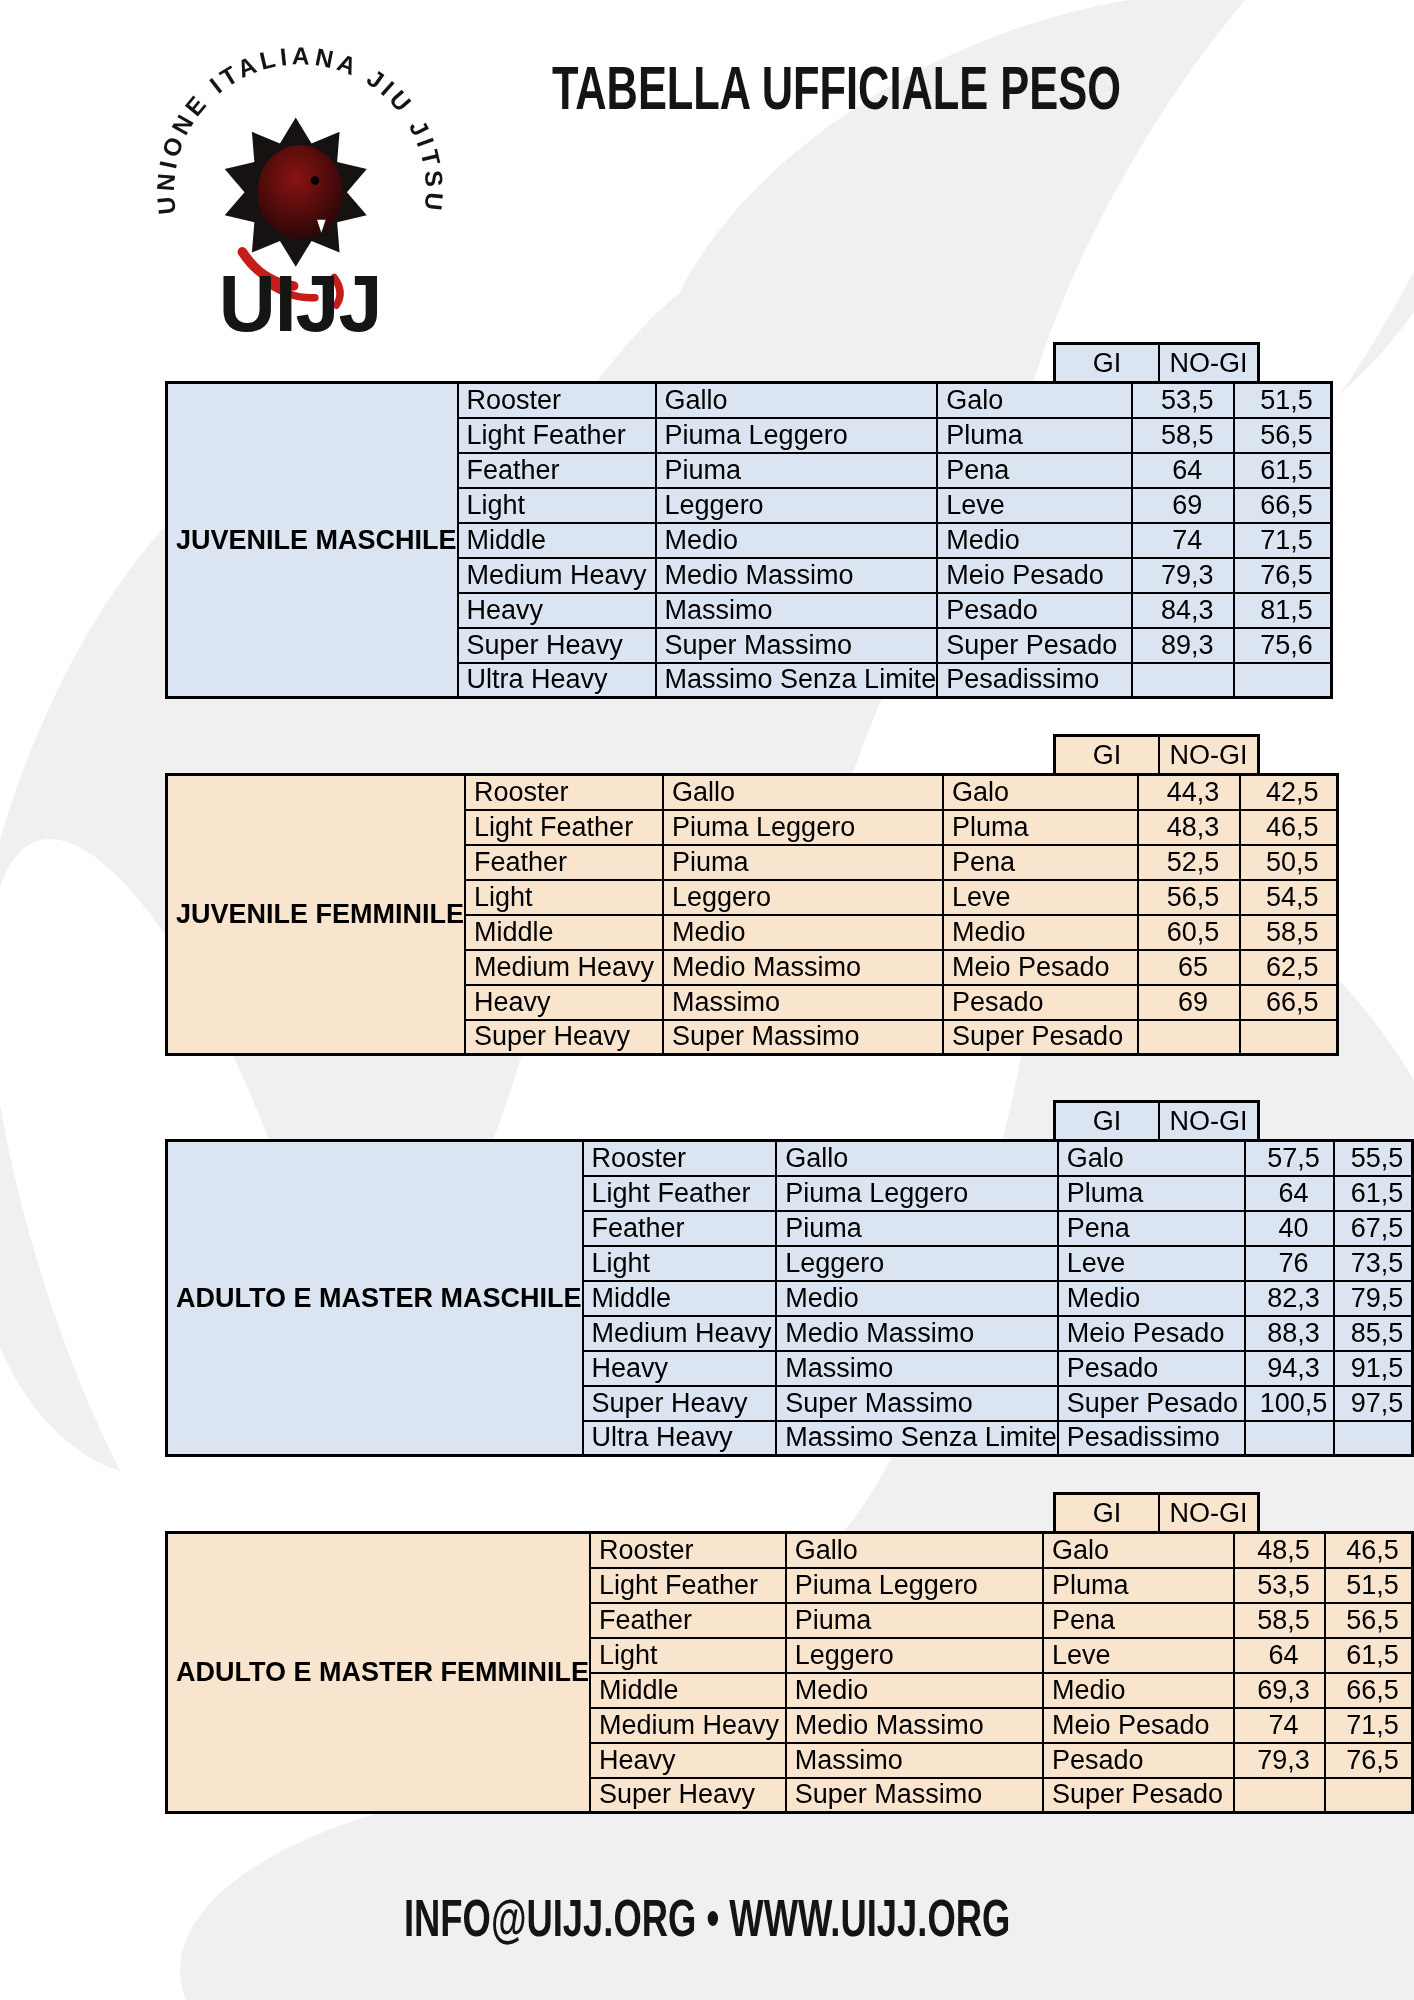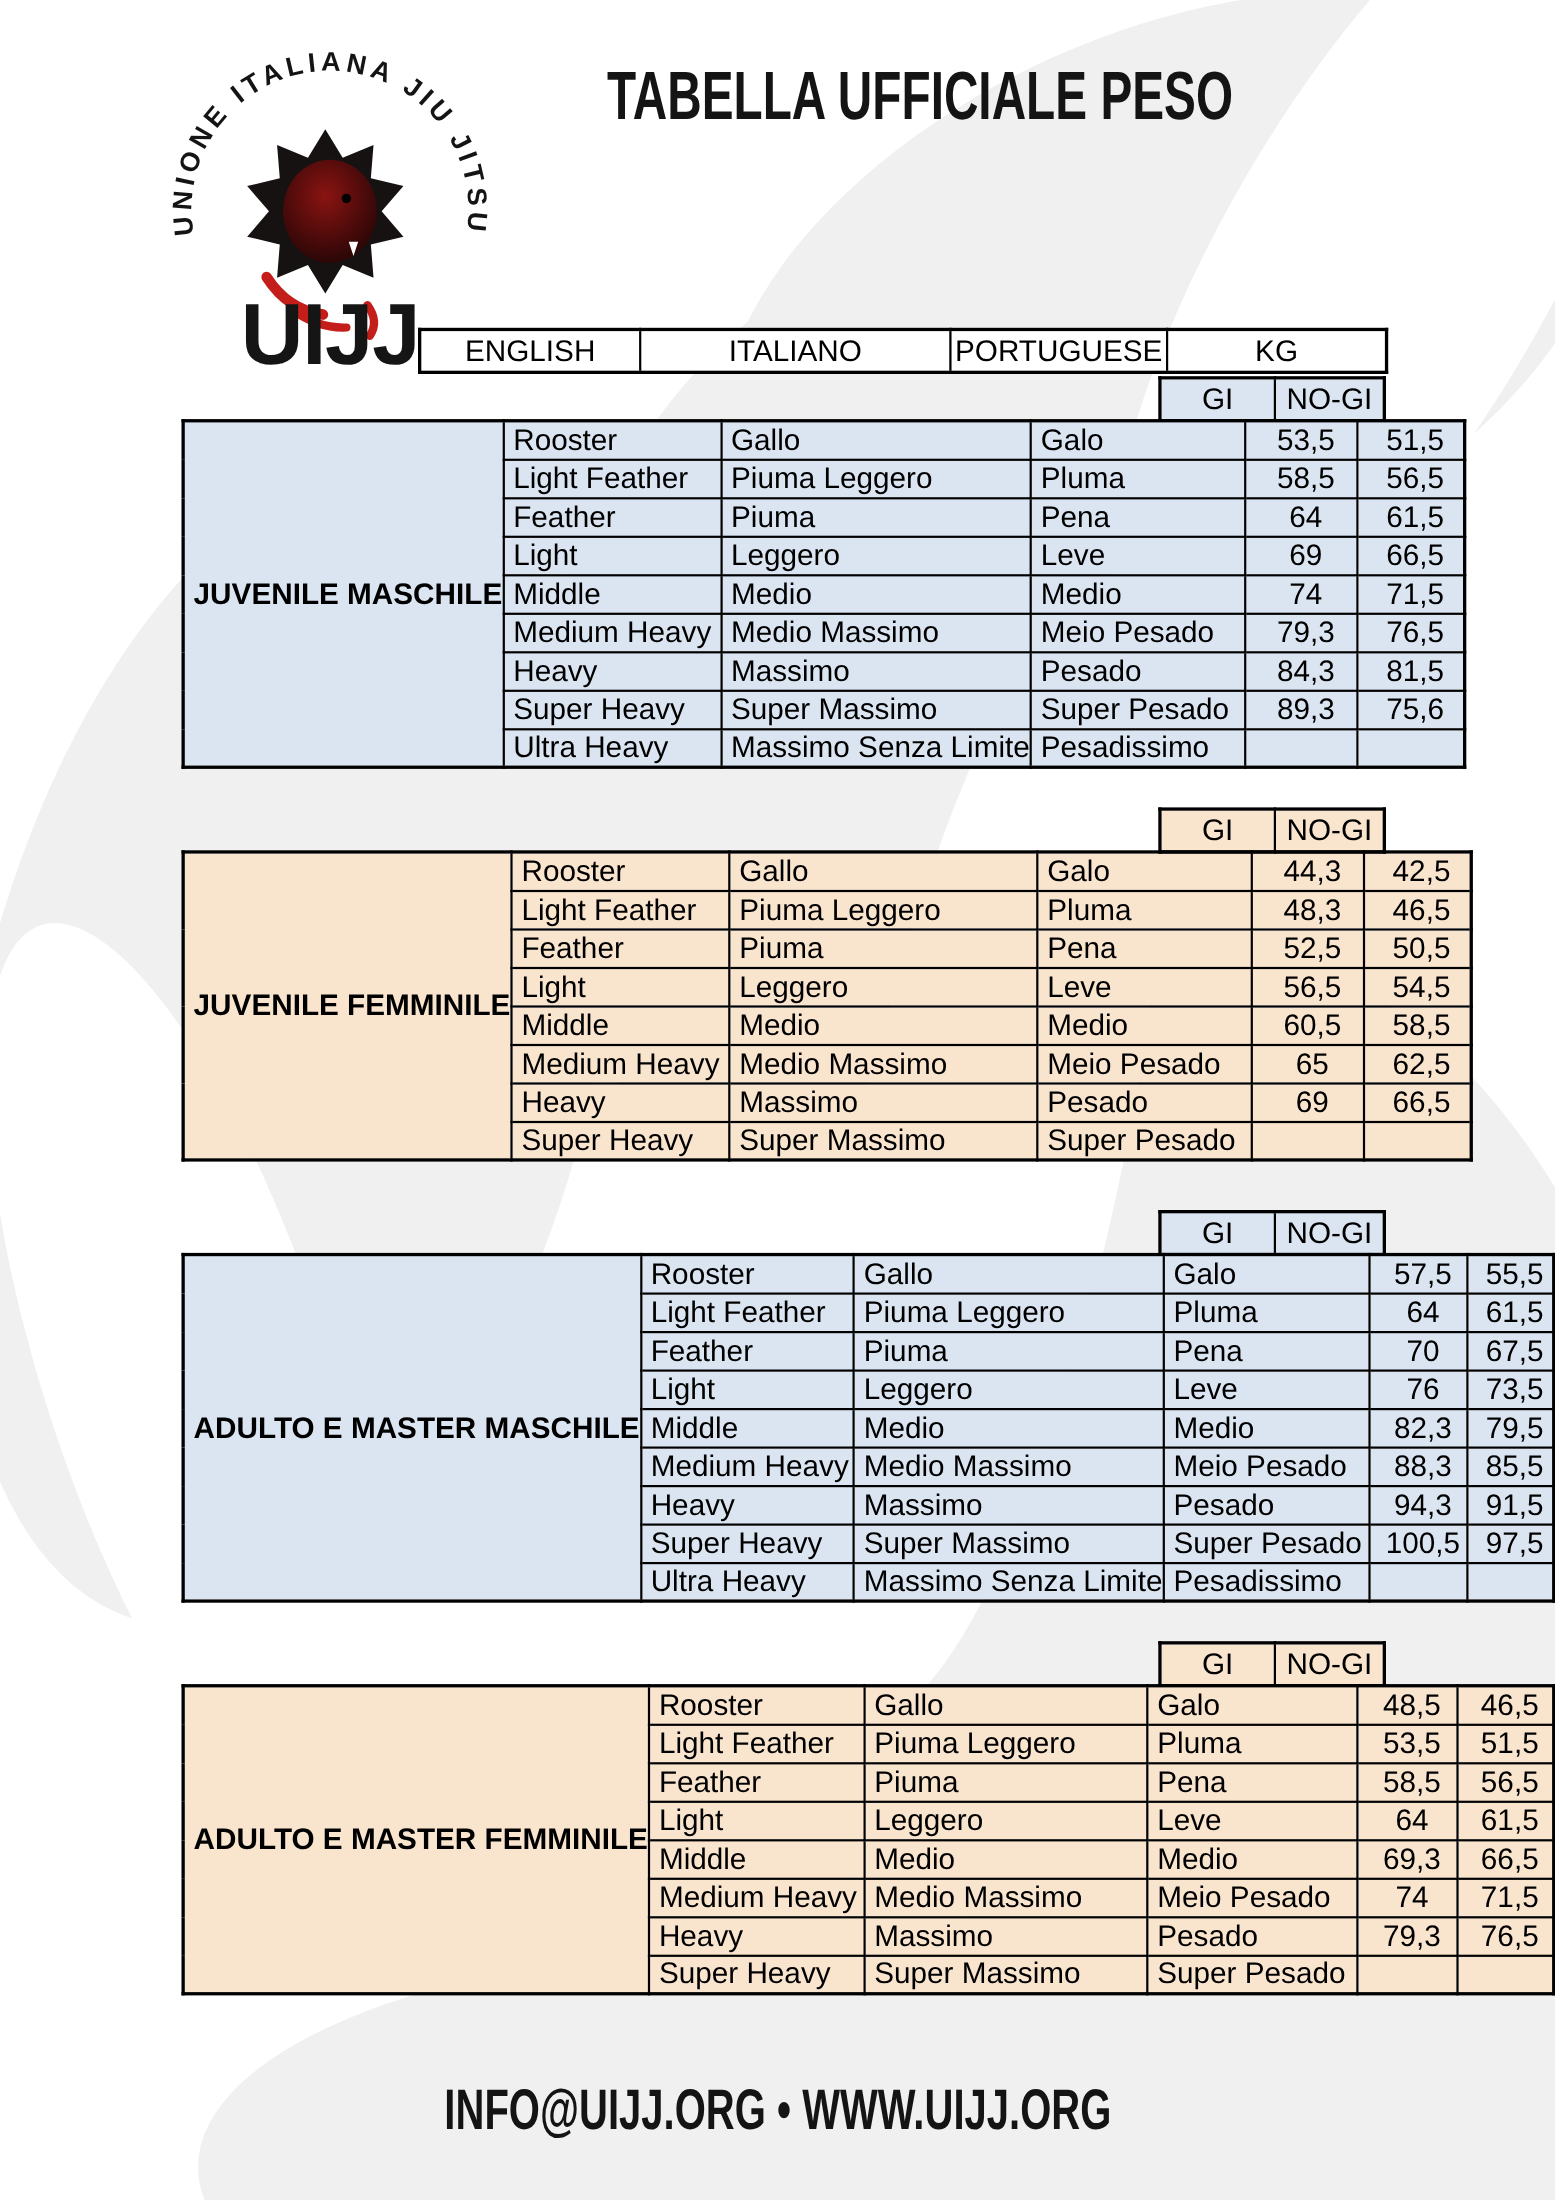--- a/index.html
+++ b/index.html
@@ -123,30 +123,20 @@
         <path d="M182,232 q10,14 2,26" stroke-width="7"></path>
       </g>
       <text x="150" y="282" font-size="74" font-weight="bold" text-anchor="middle" fill="#151515" letter-spacing="-1">UIJJ</text>
     </svg>
   </div>
 
   <div class="layer title-box">
     <span class="title-line"><span class="cond">TABELLA UFFICIALE PESO</span></span>
   </div>
 
-  <table class="layer grid-table top-header">
-    <tbody>
-        <tr>
-      <td class="c-eng">ENGLISH</td>
-      <td class="c-ita">ITALIANO</td>
-      <td class="c-por">PORTUGUESE</td>
-      <td class="c-kg">KG</td>
-    </tr>
-  </tbody>
-    </table>
 
   <div class="t-section blue" style="top:342px">
     <table class="grid-table mini-header">
       <tbody>
           <tr>
         <td class="c-gi">GI</td>
         <td class="c-nogi">NO-GI</td>
       </tr>
     </tbody>
       </table>
@@ -343,21 +333,21 @@
             <td class="name-cell">Light Feather</td>
             <td class="name-cell">Piuma Leggero</td>
             <td class="name-cell">Pluma</td>
             <td class="num-cell">64</td>
             <td class="num-cell">61,5</td>
           </tr>
           <tr>
             <td class="name-cell">Feather</td>
             <td class="name-cell">Piuma</td>
             <td class="name-cell">Pena</td>
-            <td class="num-cell">70</td>
+            <td class="num-cell">40</td>
             <td class="num-cell">67,5</td>
           </tr>
           <tr>
             <td class="name-cell">Light</td>
             <td class="name-cell">Leggero</td>
             <td class="name-cell">Leve</td>
             <td class="num-cell">76</td>
             <td class="num-cell">73,5</td>
           </tr>
           <tr>

